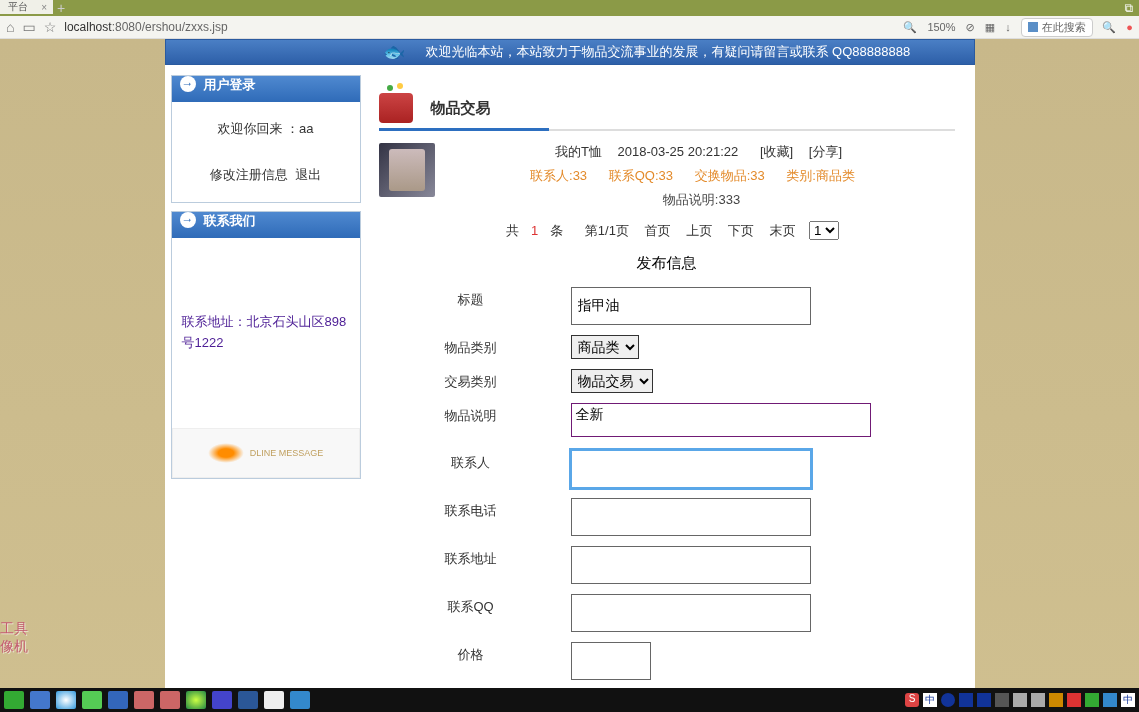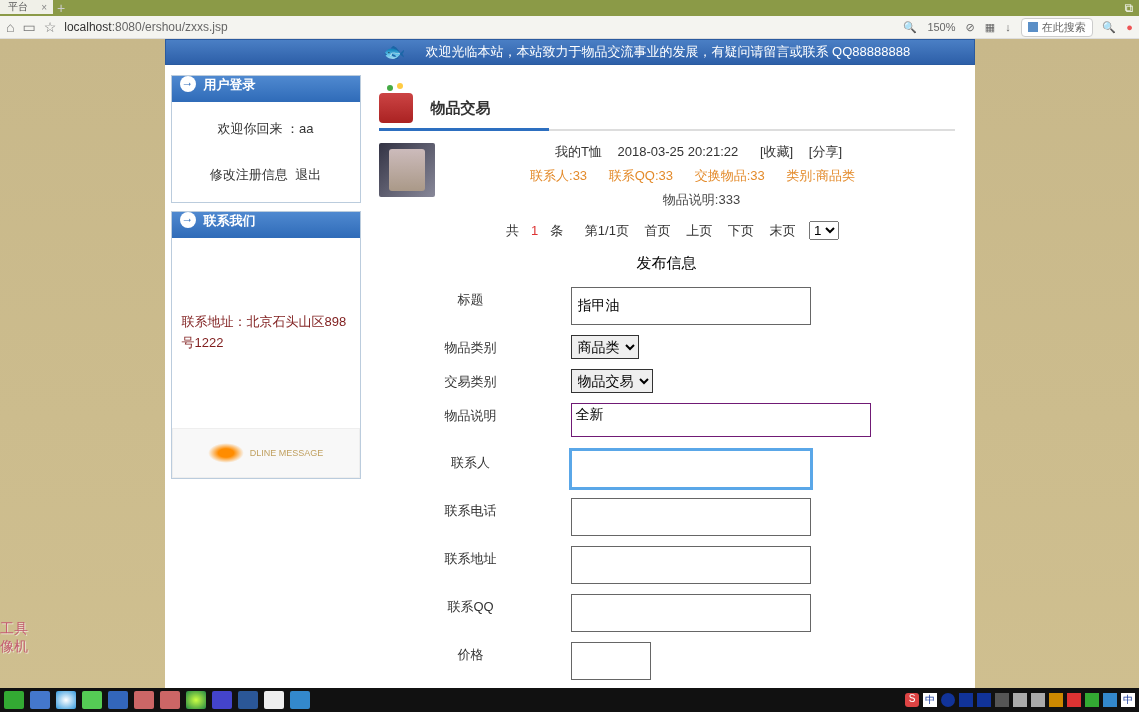--- a/index.html
+++ b/index.html
@@ -25,21 +25,21 @@
 .content-row { display: flex; gap: 10px; padding: 10px 0 0 6px; }
 .sidebar { width: 190px; }
 .panel { border: 1px solid #bcd; margin-bottom: 8px; background: #fff; }
 .panel-hd { background: linear-gradient(#4f89d0, #2f6bb8); color: #fff; height: 26px; display: flex; padding-left: 8px; font-size: 13px; font-weight: bold; }
 .panel-hd .arrow { display: inline-block; width: 16px; height: 16px; background: #fff; border-radius: 8px; margin-right: 8px; position: relative; }
 .panel-hd .arrow::after { content: "→"; position: absolute; left: 2px; top: -1px; color: #2f6bb8; font-size: 12px; font-weight: bold; }
 .panel-body { padding: 18px 10px; color: #333; font-size: 13px; }
 .welcome { text-align: center; margin-bottom: 28px; }
 .user-links { text-align: center; }
 .user-links a { color: #333; text-decoration: none; margin: 0 2px; cursor: pointer; }
-.contact-body { min-height: 190px; display: flex; align-items: center; color: #7f1d1d; line-height: 1.6; }
+.contact-body { min-height: 190px; display: flex; align-items: center; color: #4c1d95; line-height: 1.6; }
 .msg-img { height: 50px; background: #f8f8f8; border: 1px solid #eee; display: flex; align-items: center; justify-content: center; color: #c0a060; font-size: 9px; gap: 6px; }
 .msg-icon { width: 36px; height: 20px; background: radial-gradient(ellipse, #ff8c00 30%, transparent 70%); border-radius: 50%; }
 .main { flex: 1; padding-right: 12px; }
 .section-head { display: flex; align-items: center; gap: 18px; margin: 18px 0 6px 8px; }
 .cart-icon { width: 34px; height: 30px; background: linear-gradient(#c44, #a22); border-radius: 4px; position: relative; }
 .cart-icon::after { content:""; position:absolute; top:-8px; left:8px; width:6px; height:6px; background:#4a4; border-radius:50%; box-shadow: 10px -2px 0 #fc4; }
 .section-title { font-size: 15px; font-weight: bold; color: #333; }
 .tab-line { height: 2px; background: #ddd; margin: 4px 8px 12px 8px; position: relative; }
 .tab-line::before { content:""; position:absolute; left:0; top:-1px; width:170px; height:3px; background:#2d6fc0; }
 .item-row { display: flex; gap: 14px; margin: 4px 8px 12px 8px; }

